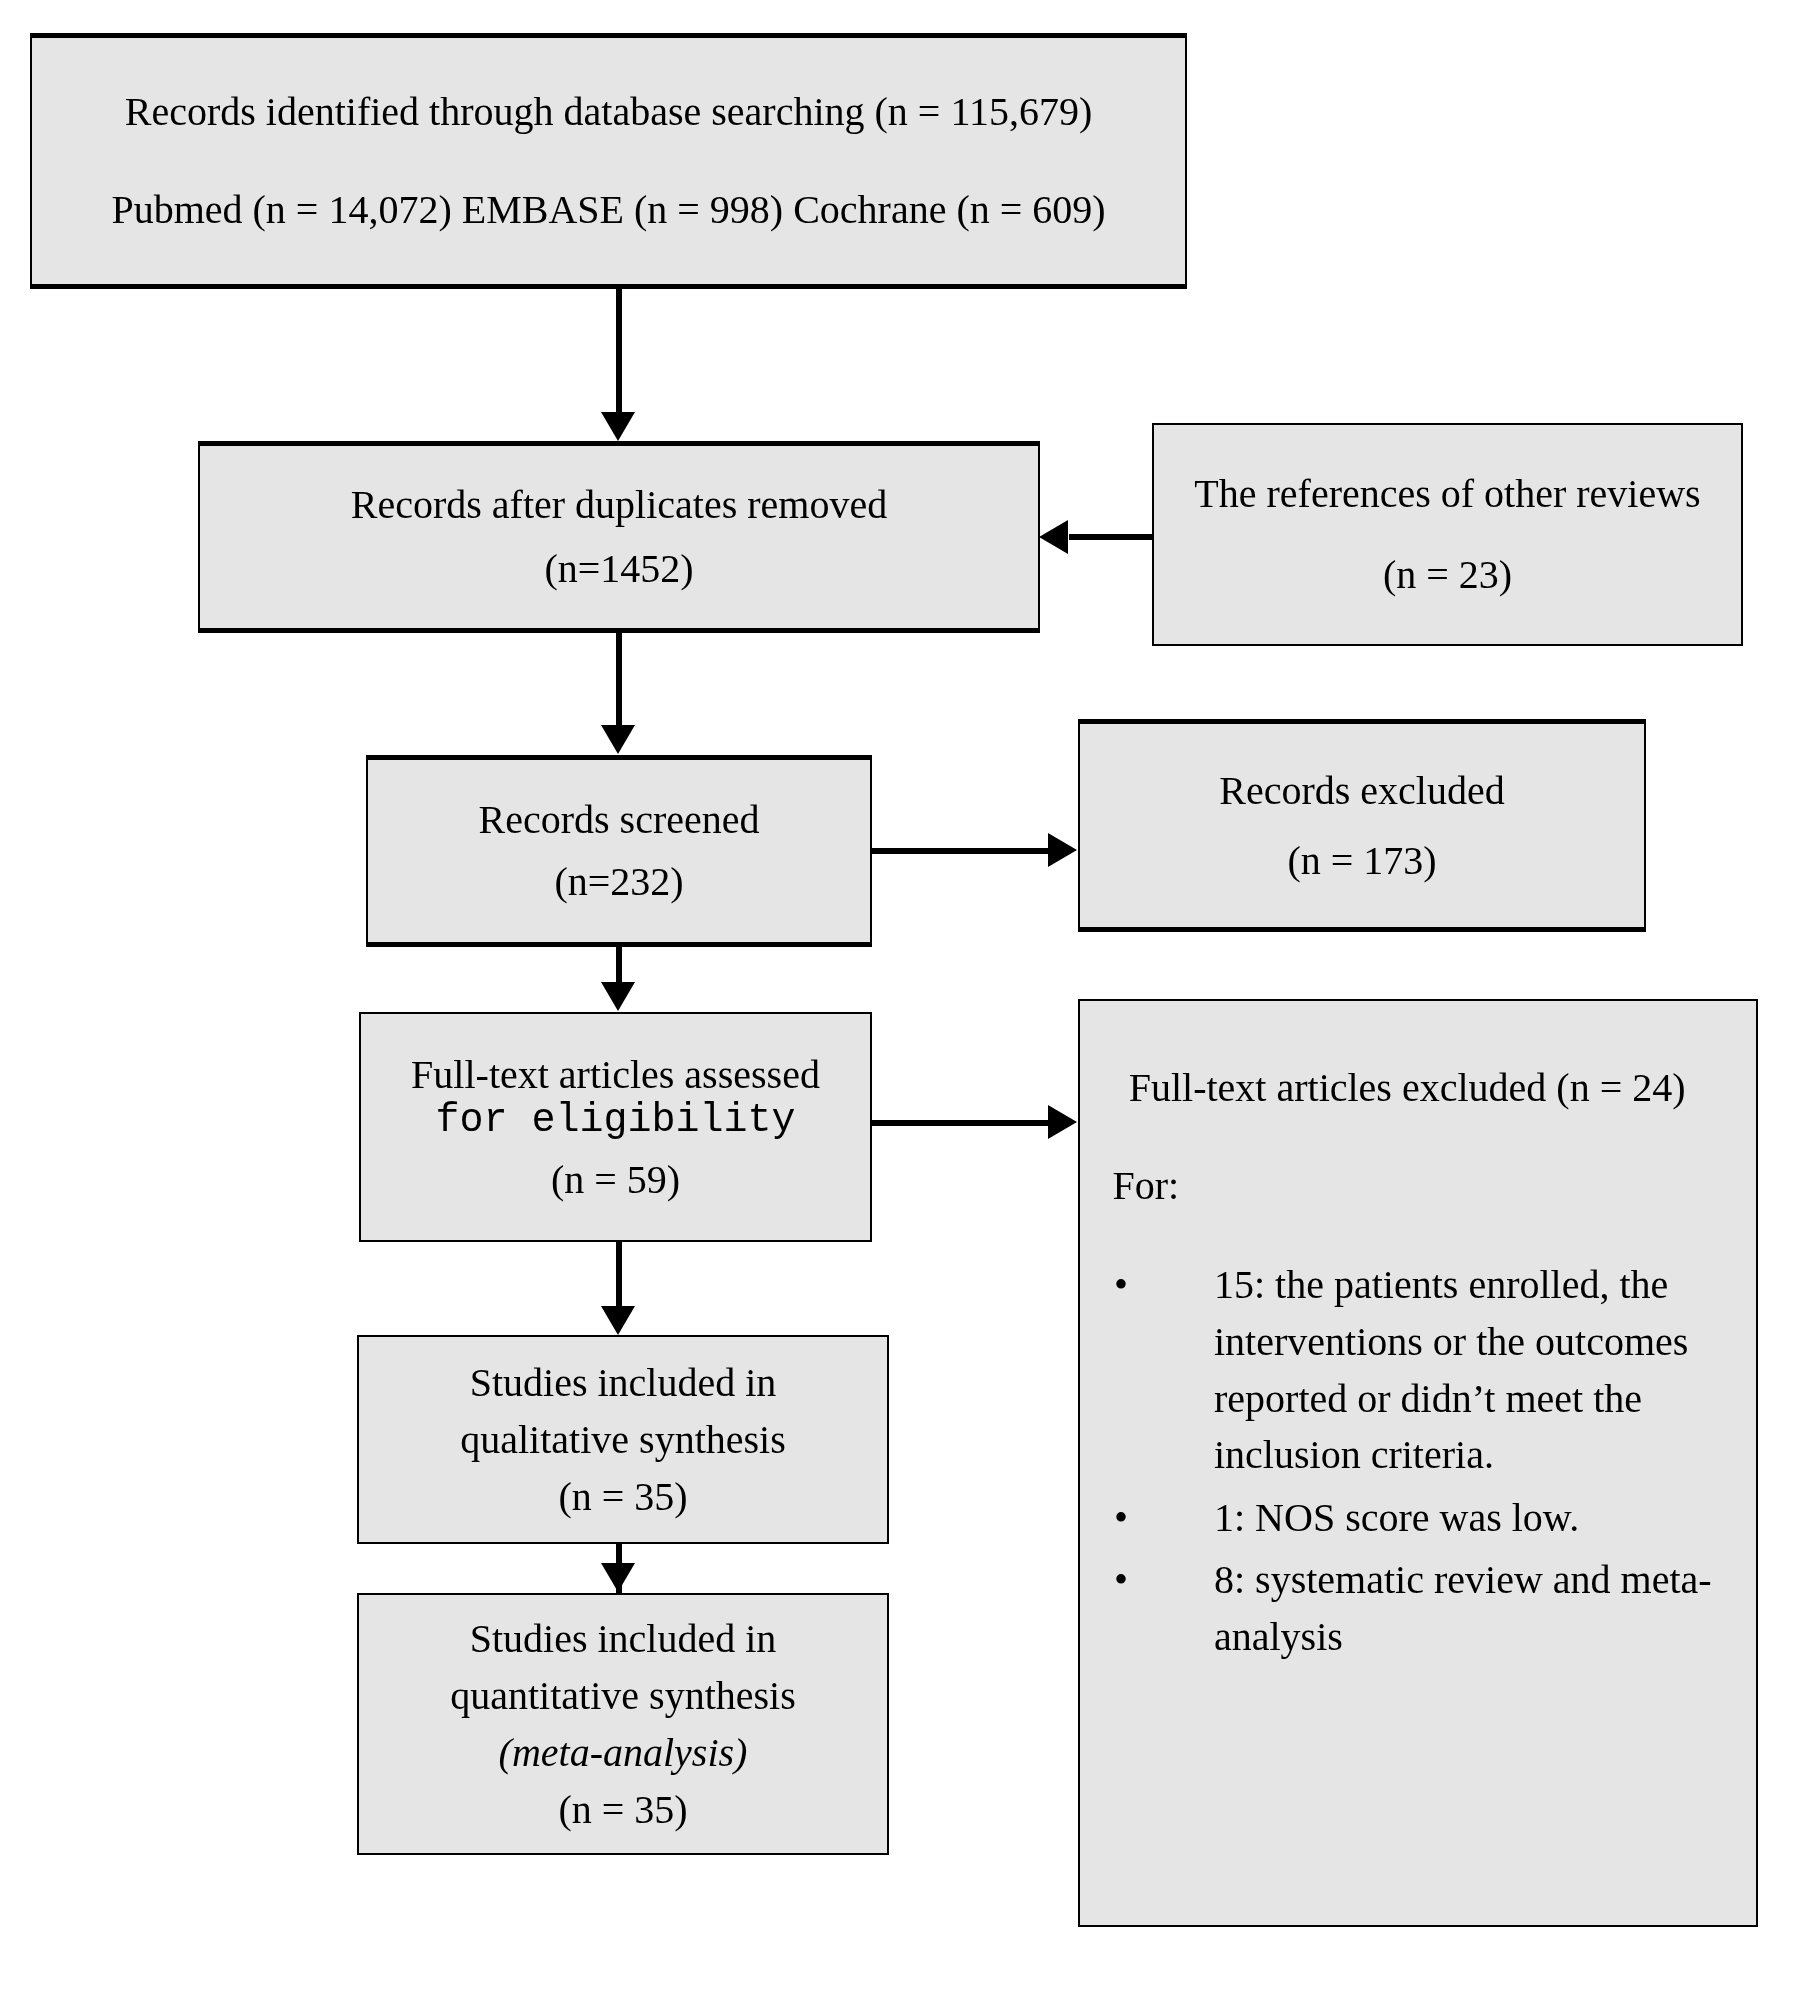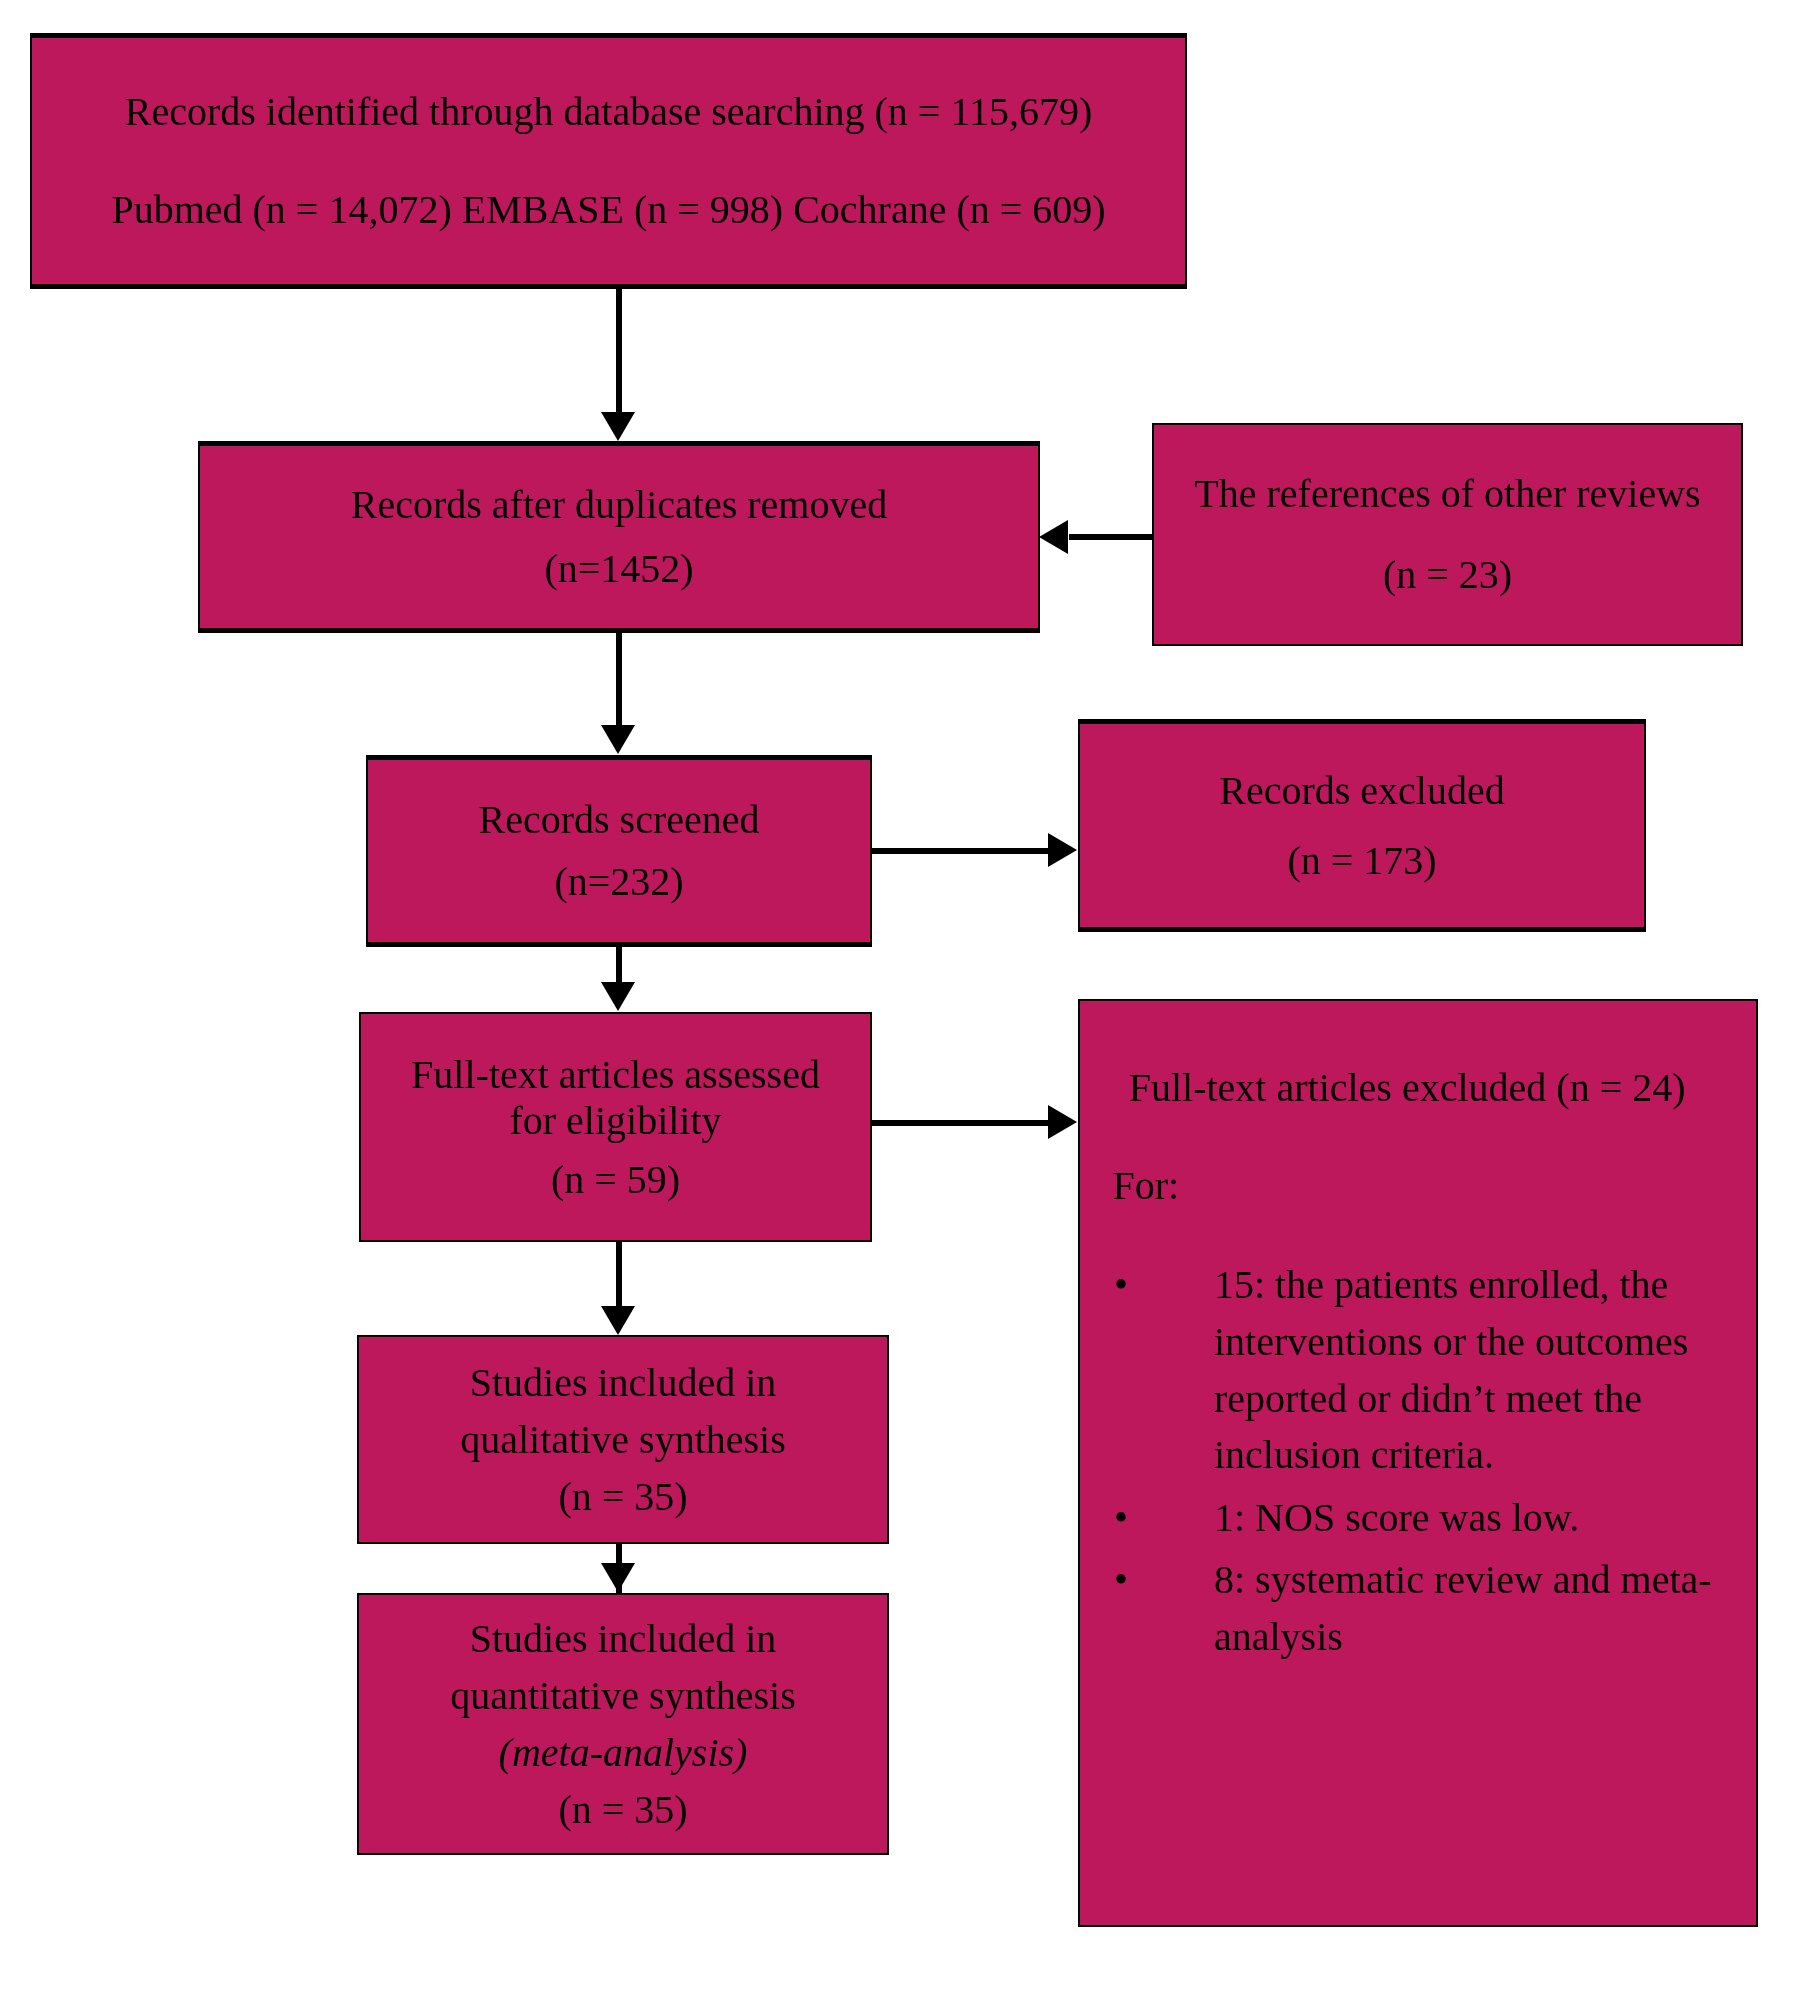--- a/index.html
+++ b/index.html
@@ -14,21 +14,21 @@
     height: 2016px;
     background: #ffffff;
     font-family: "Liberation Serif", "DejaVu Serif", serif;
     color: #000000;
     overflow: hidden;
   }
   .box {
     position: absolute;
     box-sizing: border-box;
     border: 2.8px solid #000000;
-    background: #be185d;
+    background: #e5e5e5;
     display: flex;
     flex-direction: column;
     align-items: center;
     justify-content: center;
     text-align: center;
     line-height: 1.15;
   }
   .box.topheavy {
     border-top-width: 5.5px;
     border-bottom-width: 5.5px;
@@ -184,21 +184,21 @@
     <div class="line" style="position:static;">Records excluded</div>
     <div class="gap"></div>
     <div class="line" style="position:static;">(n = 173)</div>
   </div>
 
   <div class="vline" style="left:616px; top:947px; height:35px;"></div>
   <div class="arrow-down" style="left:601px; top:982px;"></div>
 
   <div class="box" id="box-fulltext">
     <div class="line" style="position:static;">Full-text articles assessed</div>
-    <div class="line" style="position:static; margin-top:0;">for eligibility</div>
+    <div class="line" style="position:static; margin-top:0;font-family:Liberation Mono, monospace;">for eligibility</div>
     <div class="line" style="position:static; margin-top:13px;">(n = 59)</div>
   </div>
 
   <div class="hline" style="left:872px; top:1120px; width:176px;"></div>
   <div class="arrow-right" style="left:1048px; top:1105px;"></div>
 
   <div class="box" id="box-fulltext-excluded">
     <div class="hdr">Full-text articles excluded (n = 24)</div>
     <div class="forlabel">For:</div>
     <ul>

